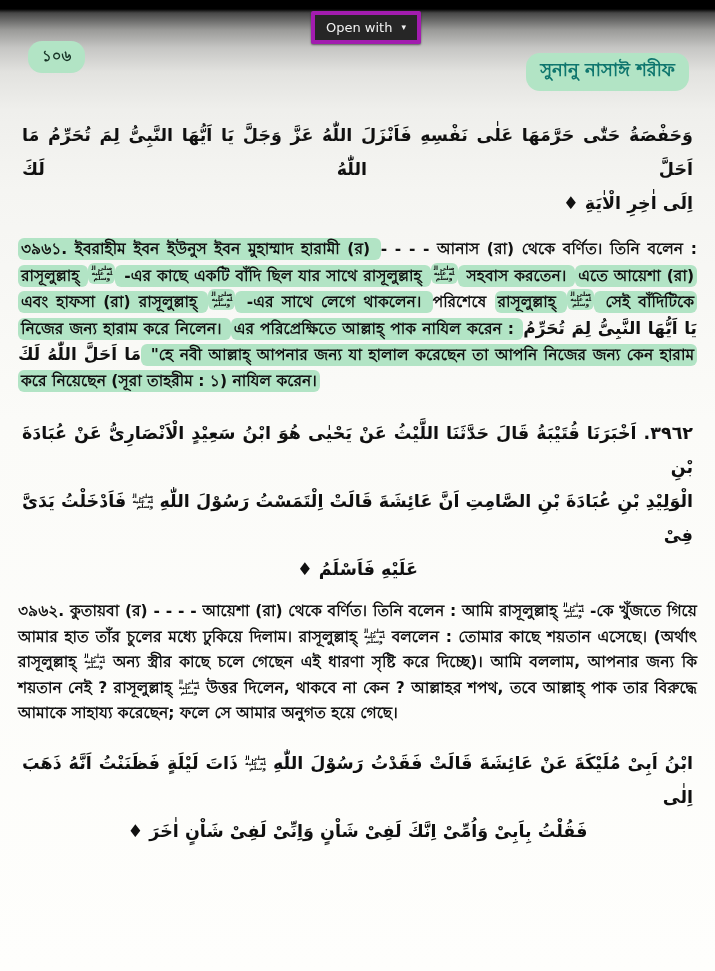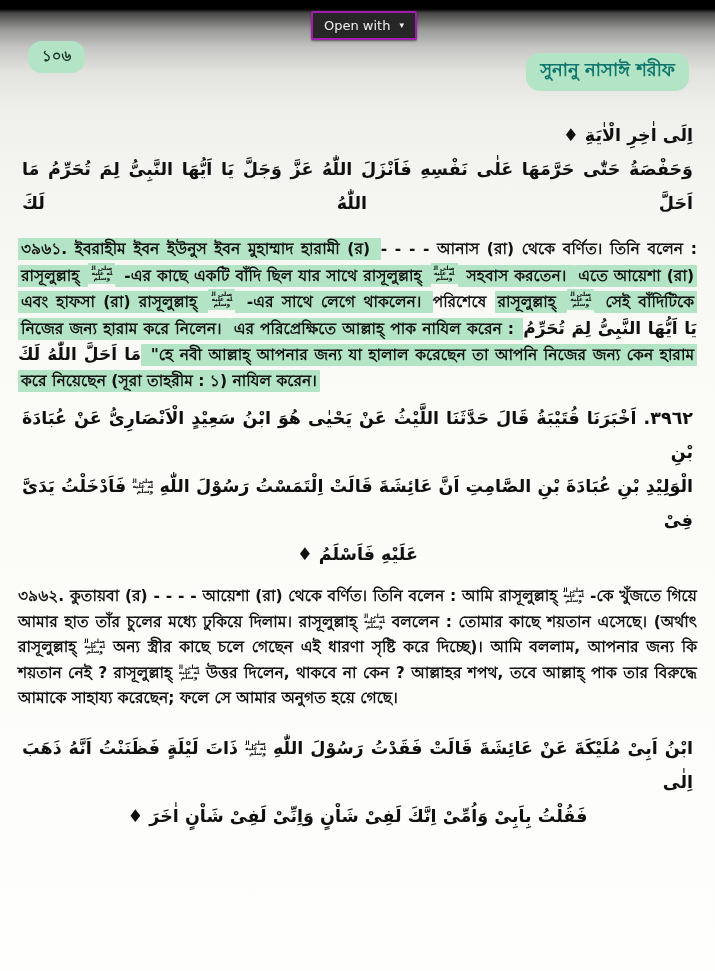--- a/index.html
+++ b/index.html
@@ -7,21 +7,21 @@
     width:715px;height:971px;overflow:hidden;
     font-family:"DejaVu Sans", sans-serif;
     color:#141414;
     background:linear-gradient(180deg,
       #000 0px,#000 9px,#474747 13px,#9a9a98 30px,#c6c6c4 48px,
       #e2e2df 72px,#efefec 110px,#f5f5f2 190px,#fbfbf8 420px,#fefefc 100%);
   }
   .topbar{height:40px;position:relative;}
   .open-with{
     position:absolute;left:311px;top:11px;
-    background:#262626;color:#f2f2f2;border:2px solid #a21caf;border-radius:2px;
+    background:#262626;color:#f2f2f2;border:4px solid #a21caf;border-radius:2px;
     font-family:"DejaVu Sans", sans-serif;font-size:13px;
     padding:5px 11px;display:flex;align-items:center;gap:9px;cursor:pointer;
     box-shadow:0 1px 2px rgba(0,0,0,.5);
   }
   .open-with .tri{font-size:9px;line-height:1;}
   .page{padding:0 16px;}
   .page-head{display:flex;justify-content:space-between;align-items:flex-start;padding:1px 10px 0 12px;gap:28px;}
   .pill{
     background:#b2e4c5;border-radius:14px;padding:3px 14px 4px;
     font-size:15px;font-weight:bold;color:#173326;
@@ -30,54 +30,54 @@
   .ar-block{direction:rtl;font-weight:bold;font-size:17.5px;color:#101010;padding:0 6px;}
   .ar-line{line-height:34px;}
   .al-j{text-align:justify;text-align-last:justify;}
   .al-c{text-align:center;text-align-last:center;}
   .al-r{text-align:right;text-align-last:right;}
   .bn{
     font-size:15.5px;line-height:25.5px;font-weight:600;
     text-align:justify;margin:0 2px;color:#111;
   }
   .hl{
-    background:#b2e4c5;border-radius:1px;padding:2px 3px;
+    background:#b2e4c5;border-radius:6px;padding:2px 3px;
     box-decoration-break:clone;-webkit-box-decoration-break:clone;
   }
   .ar-inline{direction:rtl;unicode-bidi:embed;font-weight:bold;font-size:17px;}
   .saw{
     display:inline-block;width:21px;height:17px;overflow:hidden;
     font-size:6px;line-height:5px;text-align:center;vertical-align:-3px;
     direction:rtl;word-break:break-all;white-space:normal;font-weight:bold;
   }
   .m-intro{margin-top:27px;}
   .m-3961{margin-top:17px;}
-  .m-3962a{margin-top:7px;}
+  .m-3962a{margin-top:22px;}
   .m-3962b{margin-top:13px;}
   .m-3963a{margin-top:19px;}
 </style>
 </head>
 <body>
 
 <div class="topbar">
   <button class="open-with">
     <span>Open with</span>
     <span class="tri">▾</span>
   </button>
 </div>
 
 <div class="page">
   <div class="page-head">
     <span class="pill">১০৬</span>
     <span class="pill title">সুনানু নাসাঈ শরীফ</span>
   </div>
 
   <div class="ar-block m-intro">
+      <div class="ar-line al-j"><span class="">وَحَفْصَةُ حَتّٰى حَرَّمَهَا عَلٰى نَفْسِهِ فَاَنْزَلَ اللّٰهُ عَزَّ وَجَلَّ يَا اَيُّهَا النَّبِىُّ لِمَ تُحَرِّمُ مَا اَحَلَّ اللّٰهُ لَكَ</span></div>
       <div class="ar-line al-r"><span class="">اِلَى اٰخِرِ الْاٰيَةِ ♦</span></div>
-      <div class="ar-line al-j"><span class="">وَحَفْصَةُ حَتّٰى حَرَّمَهَا عَلٰى نَفْسِهِ فَاَنْزَلَ اللّٰهُ عَزَّ وَجَلَّ يَا اَيُّهَا النَّبِىُّ لِمَ تُحَرِّمُ مَا اَحَلَّ اللّٰهُ لَكَ</span></div>
     </div>
 
   <p class="bn m-3961"><span class="hl ">৩৯৬১. ইবরাহীম ইবন ইউনুস ইবন মুহাম্মাদ হারামী (র) </span><span class=""> - - - - আনাস (রা) থেকে বর্ণিত। তিনি বলেন : </span><span class="hl ">রাসূলুল্লাহ্‌ </span><span class="saw hl">صلى الله عليه وسلم</span><span class="hl "> -এর কাছে একটি বাঁদি ছিল যার সাথে রাসূলুল্লাহ্‌ </span><span class="saw hl">صلى الله عليه وسلم</span><span class="hl "> সহবাস করতেন। </span><span class="hl ">এতে আয়েশা (রা) এবং হাফসা (রা) রাসূলুল্লাহ্‌ </span><span class="saw hl">صلى الله عليه وسلم</span><span class="hl "> -এর সাথে লেগে থাকলেন। </span><span class="">পরিশেষে </span><span class="hl ">রাসূলুল্লাহ্‌ </span><span class="saw hl">صلى الله عليه وسلم</span><span class="hl "> সেই বাঁদিটিকে নিজের জন্য হারাম করে নিলেন। </span><span class="hl ">এর পরিপ্রেক্ষিতে আল্লাহ্‌ পাক নাযিল করেন : </span><span class="ar-inline" dir="rtl">يَا اَيُّهَا النَّبِىُّ لِمَ تُحَرِّمُ مَا اَحَلَّ اللّٰهُ لَكَ</span><span class="hl "> "হে নবী আল্লাহ্‌ আপনার জন্য যা হালাল করেছেন তা আপনি নিজের জন্য কেন হারাম করে নিয়েছেন (সূরা তাহরীম : ১) নাযিল করেন।</span></p>
 
   <div class="ar-block m-3962a">
       <div class="ar-line al-j"><span class="">٣٩٦٢. اَخْبَرَنَا قُتَيْبَةُ قَالَ حَدَّثَنَا اللَّيْثُ عَنْ يَحْيٰى هُوَ ابْنُ سَعِيْدٍ الْاَنْصَارِىُّ عَنْ عُبَادَةَ بْنِ</span></div>
       <div class="ar-line al-j"><span class="">الْوَلِيْدِ بْنِ عُبَادَةَ بْنِ الصَّامِتِ اَنَّ عَائِشَةَ قَالَتْ اِلْتَمَسْتُ رَسُوْلَ اللّٰهِ </span><span class="saw">صلى الله عليه وسلم</span><span class=""> فَاَدْخَلْتُ يَدَىَّ فِىْ</span></div>
       <div class="ar-line al-c"><span class="">عَلَيْهِ فَاَسْلَمُ ♦</span></div>
     </div>
 

